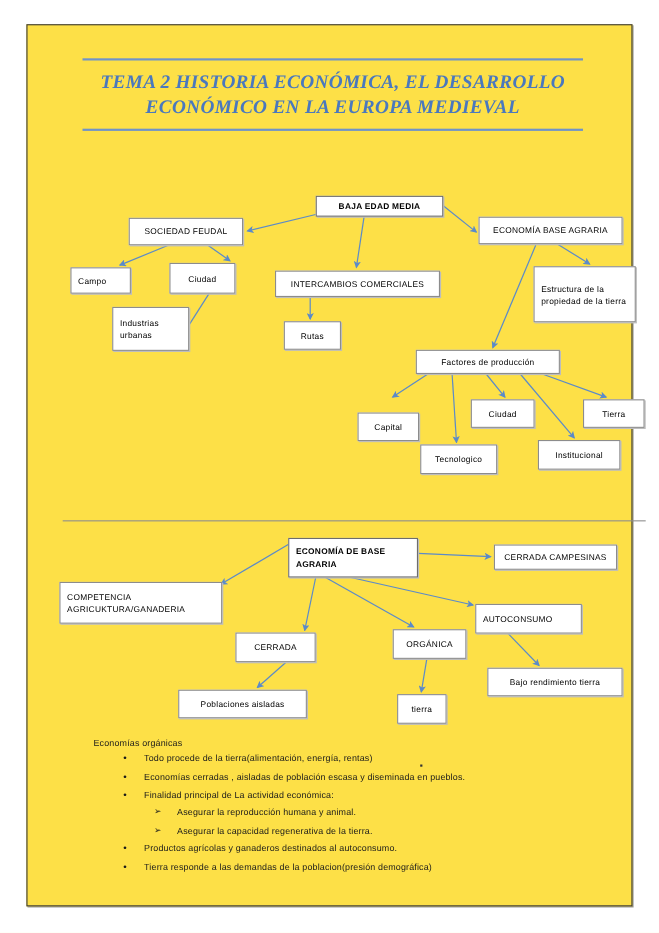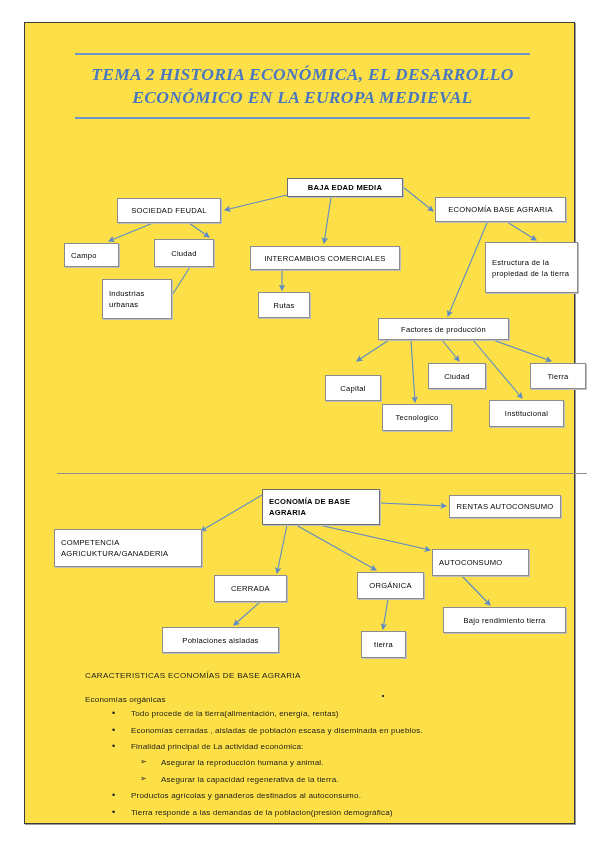--- a/index.html
+++ b/index.html
@@ -235,21 +235,21 @@
         <path d="M 270 44 L 381 69" stroke="#5b8ac9" stroke-width="1.1" fill="none" marker-end="url(#ah-d2)"></path>
         <path d="M 211 121 L 185 144" stroke="#5b8ac9" stroke-width="1.1" fill="none" marker-end="url(#ah-d2)"></path>
         <path d="M 339 118 L 334 148" stroke="#5b8ac9" stroke-width="1.1" fill="none" marker-end="url(#ah-d2)"></path>
         <path d="M 413 95 L 441 124" stroke="#5b8ac9" stroke-width="1.1" fill="none" marker-end="url(#ah-d2)"></path>
       </svg>
     <div id="nodes2">
         <div class="node strong left" style="left: 213px; top: 8px; width: 118px; height: 36px;">
           <span>ECONOMÍA DE BASE AGRARIA</span>
         </div>
         <div class="node" style="left: 400px; top: 14px; width: 112px; height: 23px;">
-          <span>RENTAS AUTOCONSUMO</span>
+          <span>CERRADA CAMPESINAS</span>
         </div>
         <div class="node left" style="left: 5px; top: 48px; width: 148px; height: 38px;">
           <span>COMPETENCIA AGRICUKTURA/GANADERIA</span>
         </div>
         <div class="node left" style="left: 383px; top: 68px; width: 97px; height: 27px;">
           <span>AUTOCONSUMO</span>
         </div>
         <div class="node" style="left: 165px; top: 94px; width: 73px; height: 27px;">
           <span>CERRADA</span>
         </div>
@@ -262,21 +262,20 @@
         <div class="node" style="left: 113px; top: 146px; width: 117px; height: 26px;">
           <span>Poblaciones aisladas</span>
         </div>
         <div class="node" style="left: 312px; top: 150px; width: 45px; height: 27px;">
           <span>tierra</span>
         </div>
       </div>
   </div>
 
   <div id="prose">
-    <div class="heading">CARACTERISTICAS ECONOMÍAS DE BASE AGRARIA</div>
     <div class="lead">Economías orgánicas</div>
     <ul class="bullets" id="bullet-list">
         <li><span>Todo procede de la tierra(alimentación, energía, rentas)</span></li>
         <li><span>Economías cerradas , aisladas de población escasa y diseminada en pueblos.</span></li>
         <li><span>Finalidad principal de La actividad económica:</span><ul class="subs">
             <li>Asegurar la reproducción humana y animal.</li>
             <li>Asegurar la capacidad regenerativa de la tierra.</li>
           </ul></li>
         <li><span>Productos agrícolas y ganaderos destinados al autoconsumo.</span></li>
         <li><span>Tierra responde a las demandas de la poblacion(presión demográfica)</span></li>

